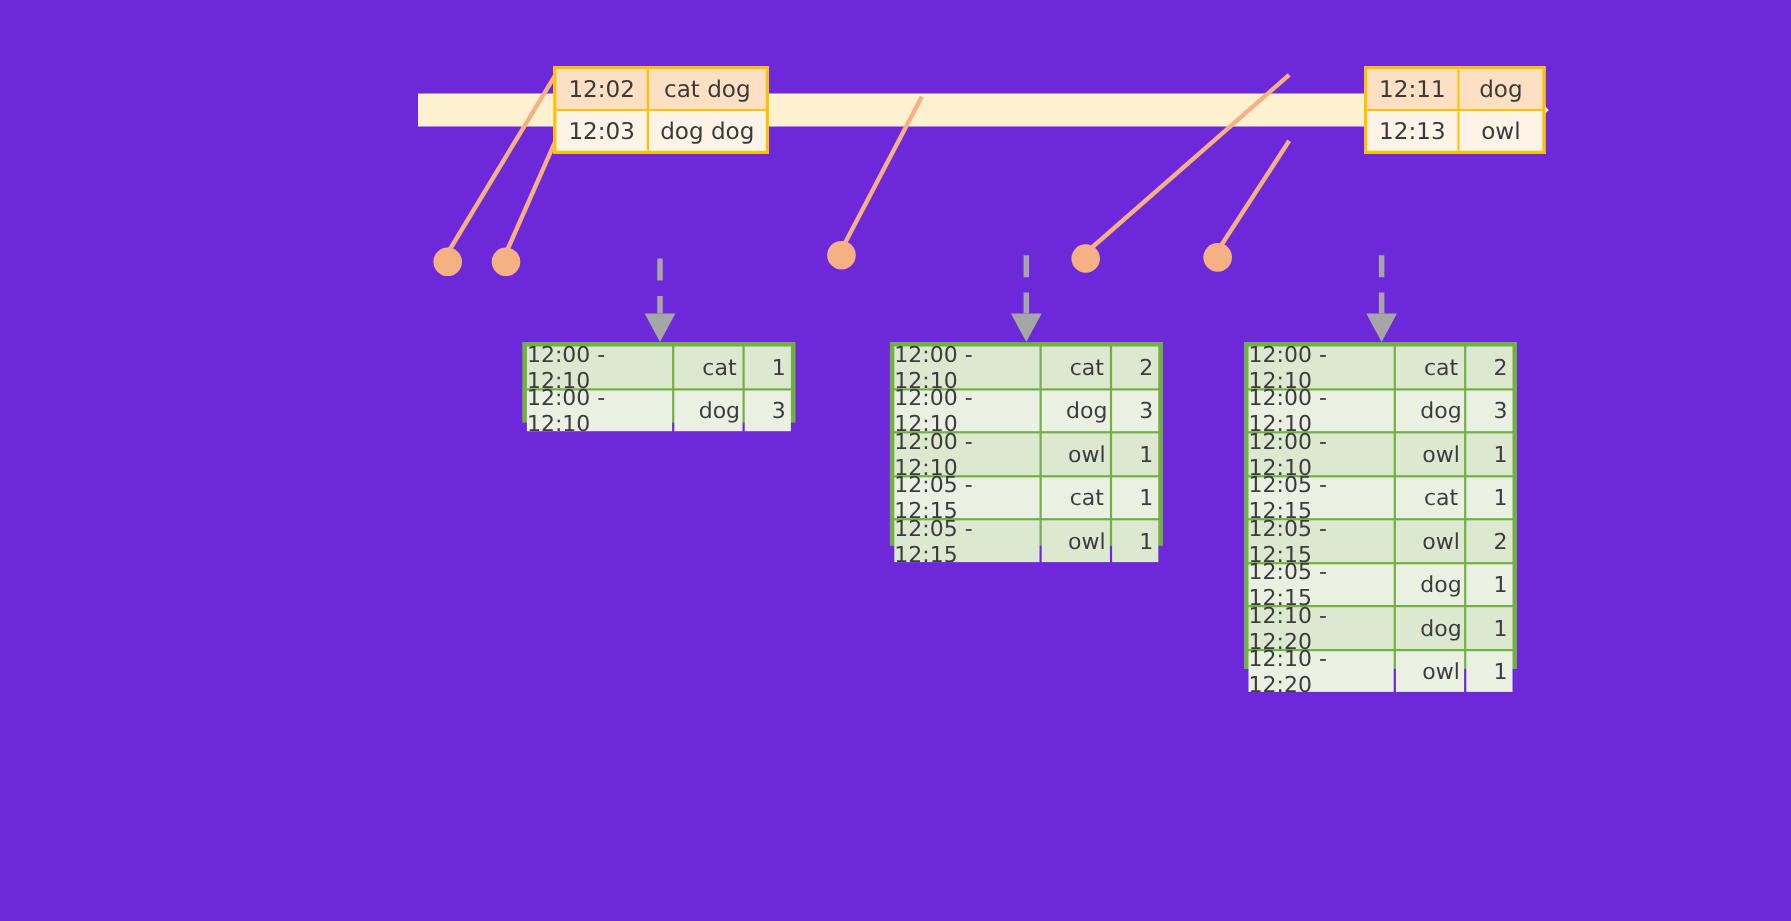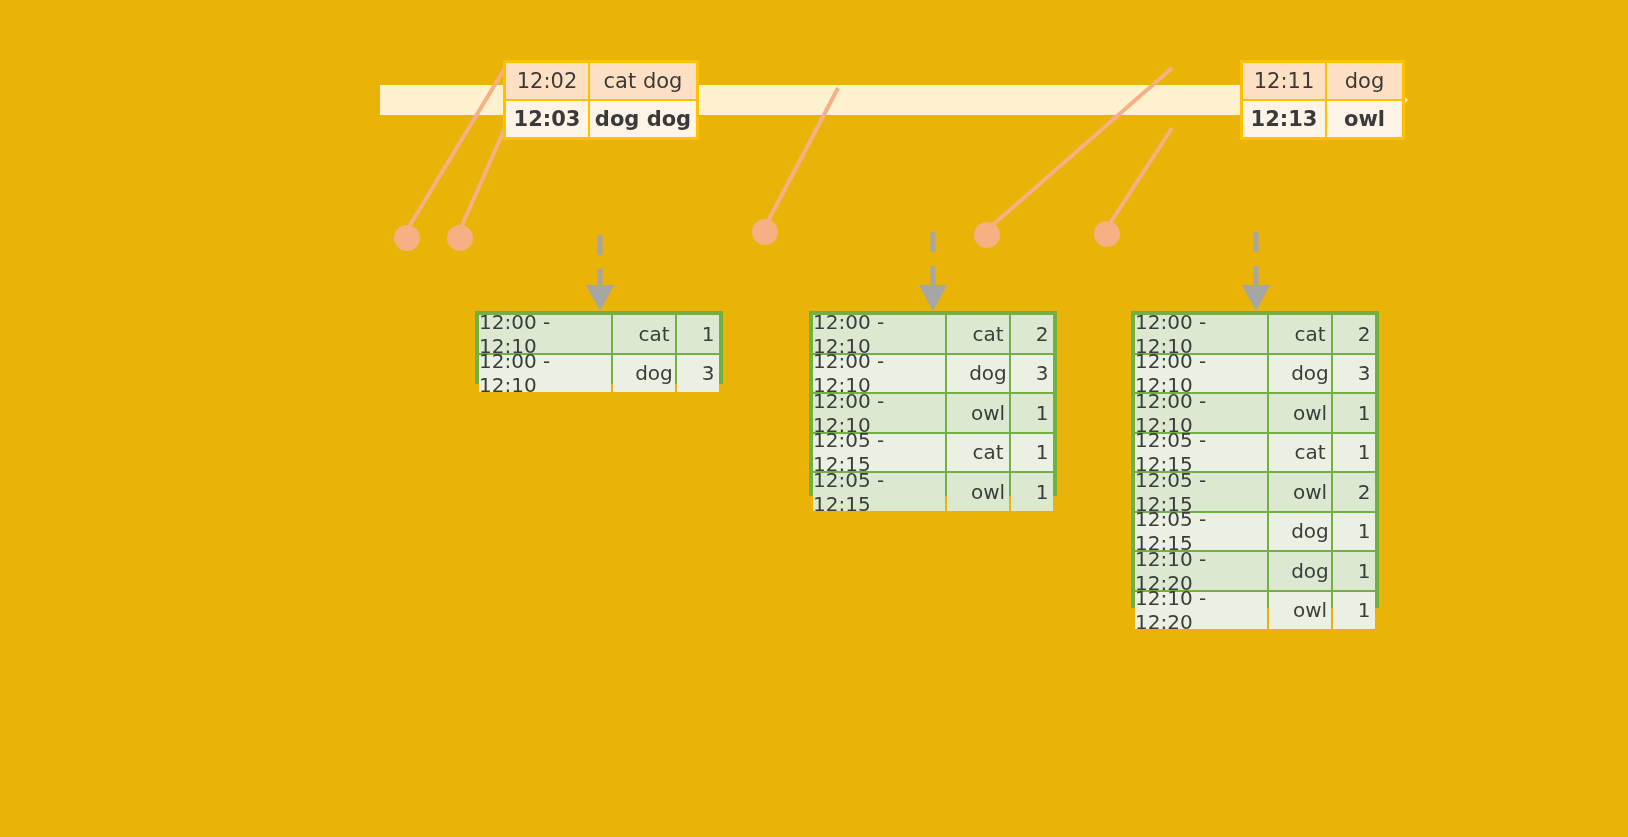--- a/index.html
+++ b/index.html
@@ -7,21 +7,21 @@
     padding: 0;
     background: #000000;
   }
   body {
     font-family: "DejaVu Sans", sans-serif;
   }
   #stage {
     position: relative;
     width: 1628px;
     height: 837px;
-    background: #eab308;
+    background: #6d28d9;
     overflow: hidden;
   }
   #wires {
     position: absolute;
     left: 0;
     top: 0;
     width: 1628px;
     height: 837px;
     pointer-events: none;
   }
@@ -34,21 +34,21 @@
     display: flex;
     flex-direction: column;
   }
   .event-row {
     display: flex;
     flex: 1 1 auto;
     border-bottom: 2px solid #ffc000;
   }
   .event-row:last-child { border-bottom: none; }
   .event-row.r-odd  .ev-cell { background: #fde0c4; }
-  .event-row.r-even .ev-cell { background: #fdf3e6; font-weight: bold; }
+  .event-row.r-even .ev-cell { background: #fdf3e6; }
   .ev-cell {
     display: flex;
     align-items: center;
     justify-content: center;
     font-size: 21px;
     color: #3a3a3a;
     box-sizing: border-box;
   }
   .ev-time {
     width: 84px;

